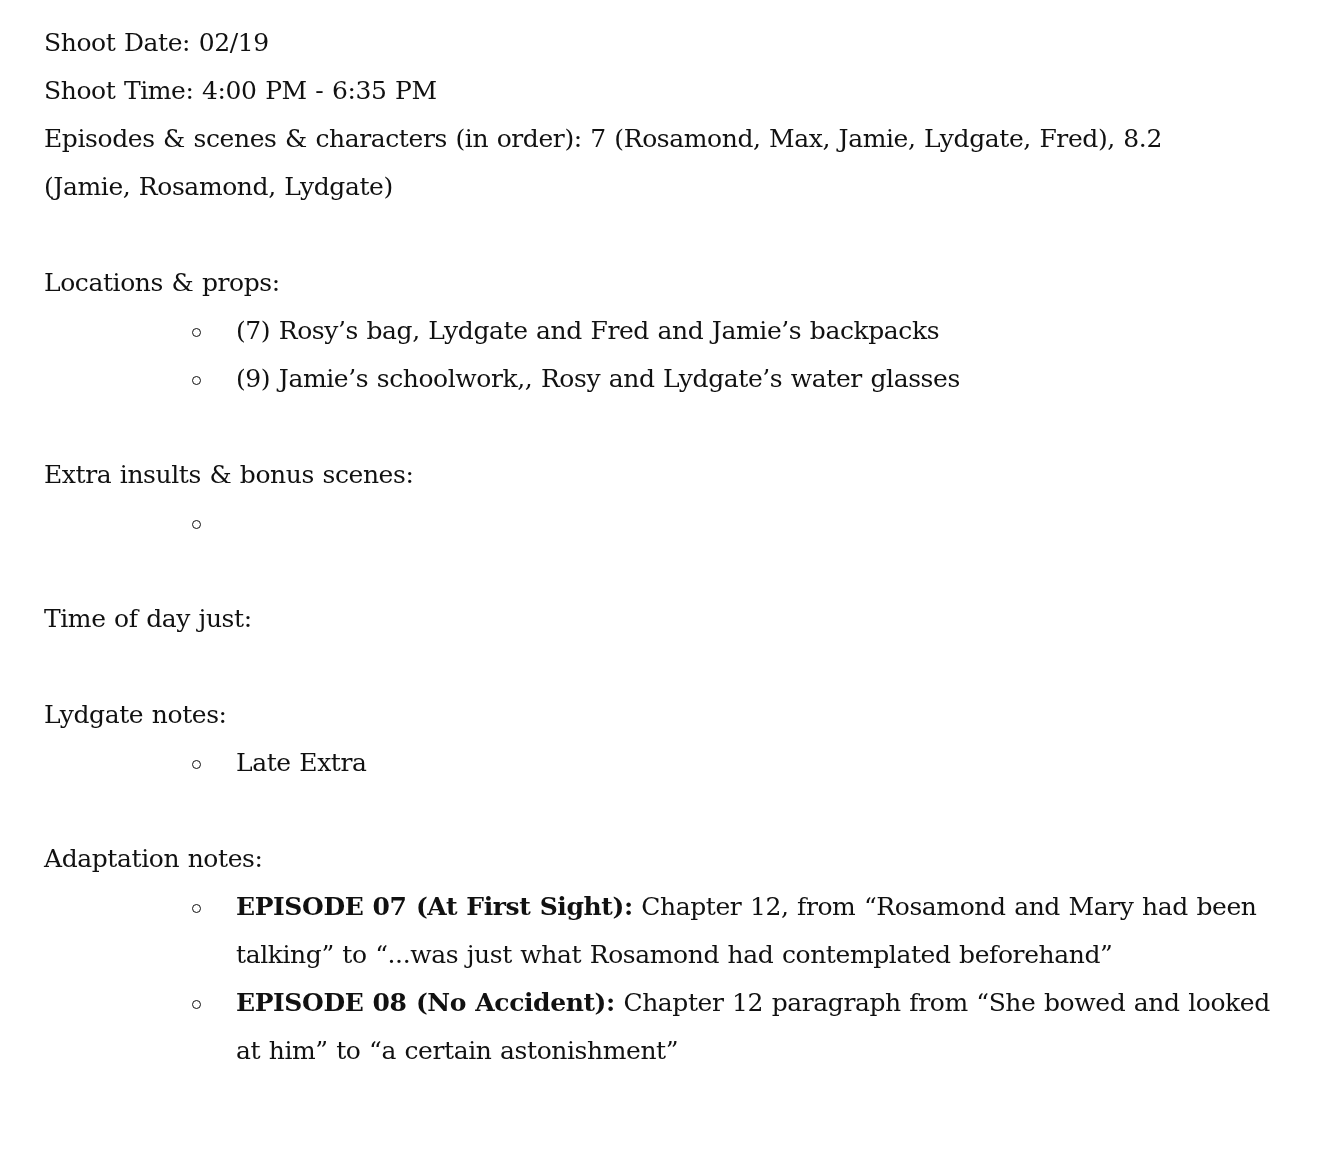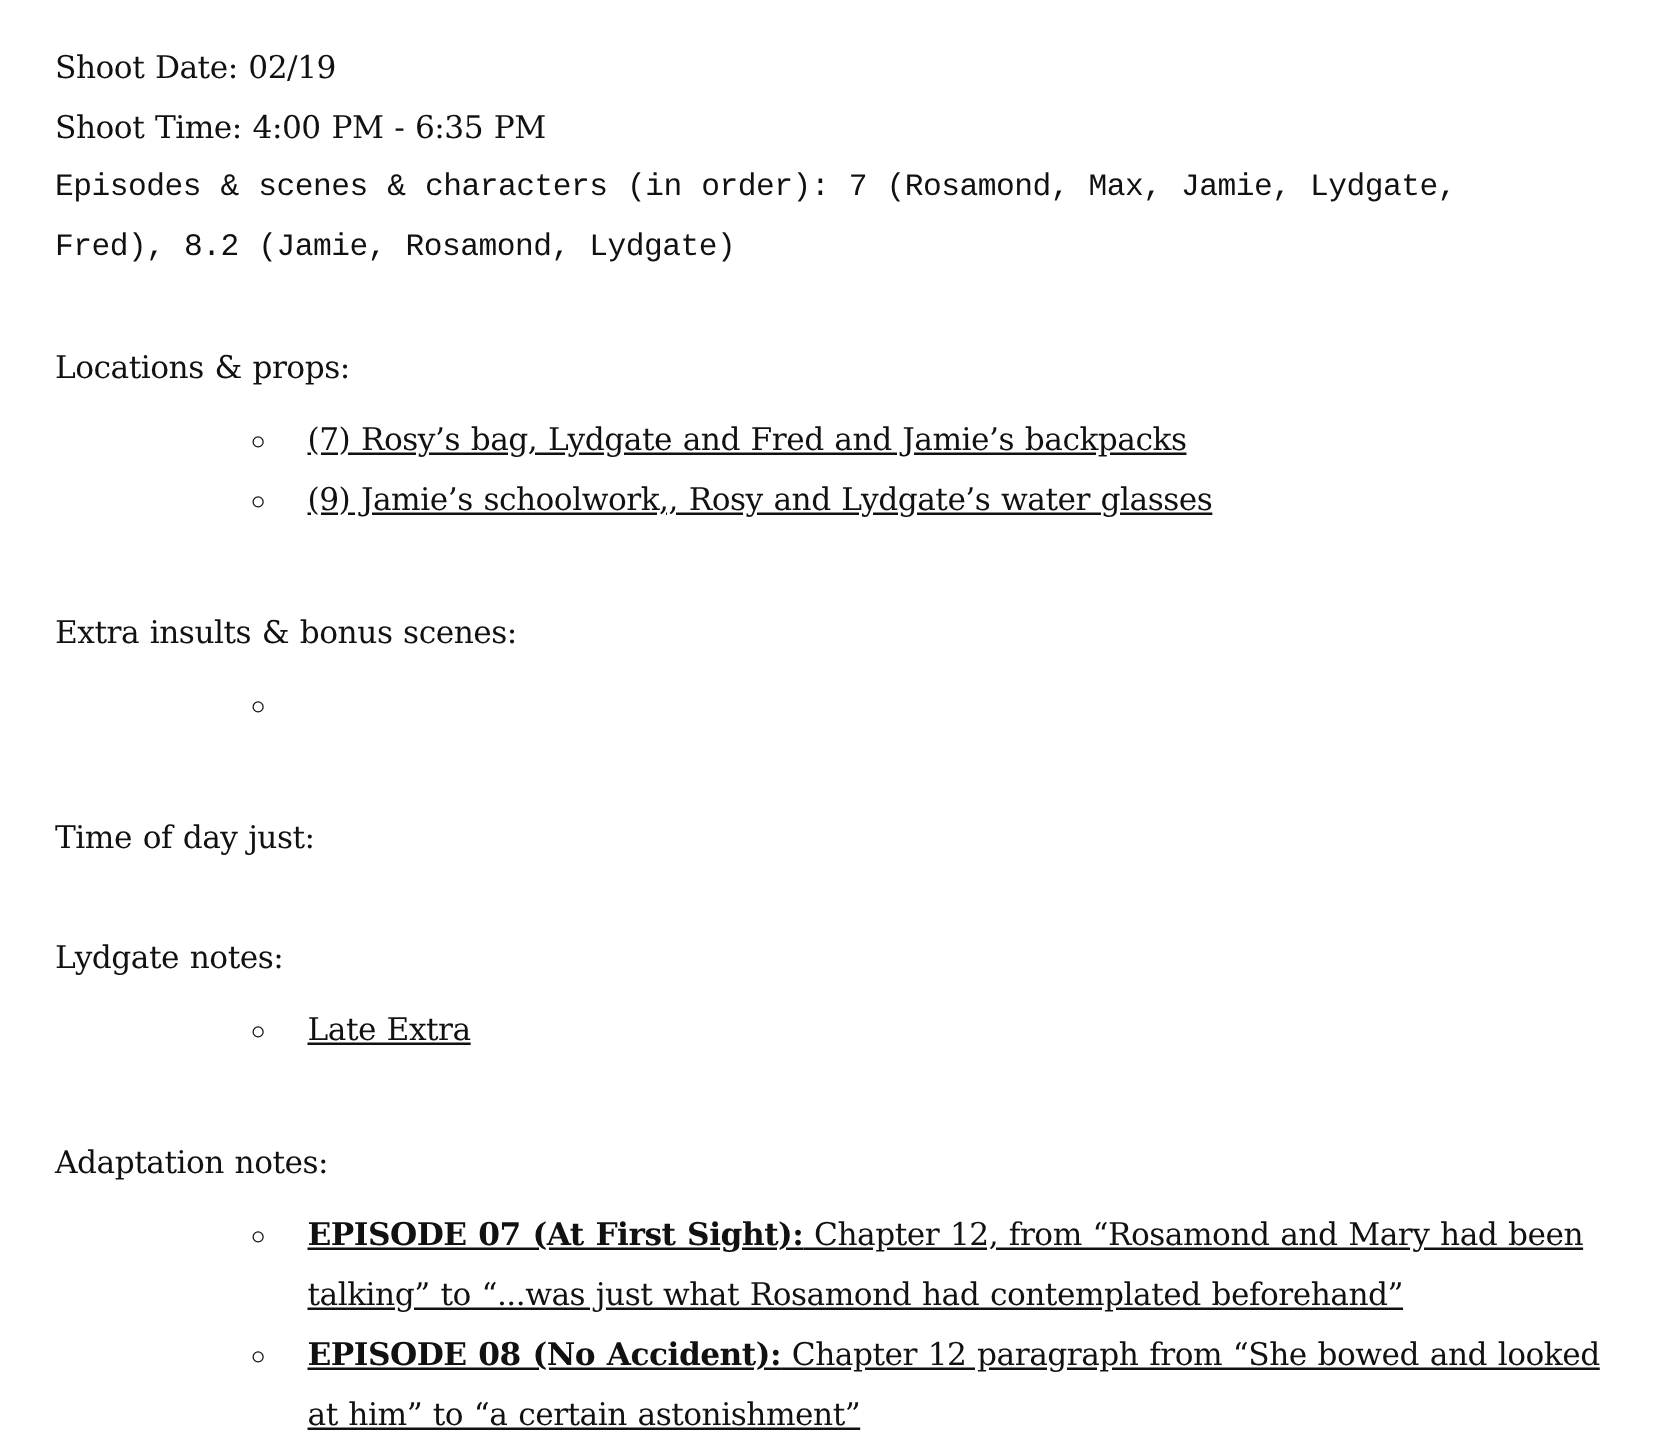--- a/index.html
+++ b/index.html
@@ -12,42 +12,40 @@
       height: 1159px;
       overflow: hidden;
       color: #111111;
       font-family: "DejaVu Serif", "Liberation Serif", serif;
       font-size: 25px;
       letter-spacing: -0.4px;
       word-spacing: 1px;
     }
     .page {
       position: relative;
-      padding: 30px 0 0 44px;
+      padding: 19px 0 0 44px;
       box-sizing: border-box;
       width: 1336px;
     }
     .line {
       height: 48px;
       line-height: 48px;
       white-space: nowrap;
     }
     .para {
       line-height: 48px;
       width: 1200px;
-      font-family: Liberation Mono, monospace;
     }
     .blank {
       height: 48px;
     }
     .list {
       list-style: none;
-      margin: 10px;
+      margin: 0;
       padding: 0;
-      text-decoration: underline;
     }
     .list li {
       position: relative;
       padding-left: 192px;
       line-height: 48px;
       width: 1040px;
     }
     .bullet {
       position: absolute;
       left: 146px;

